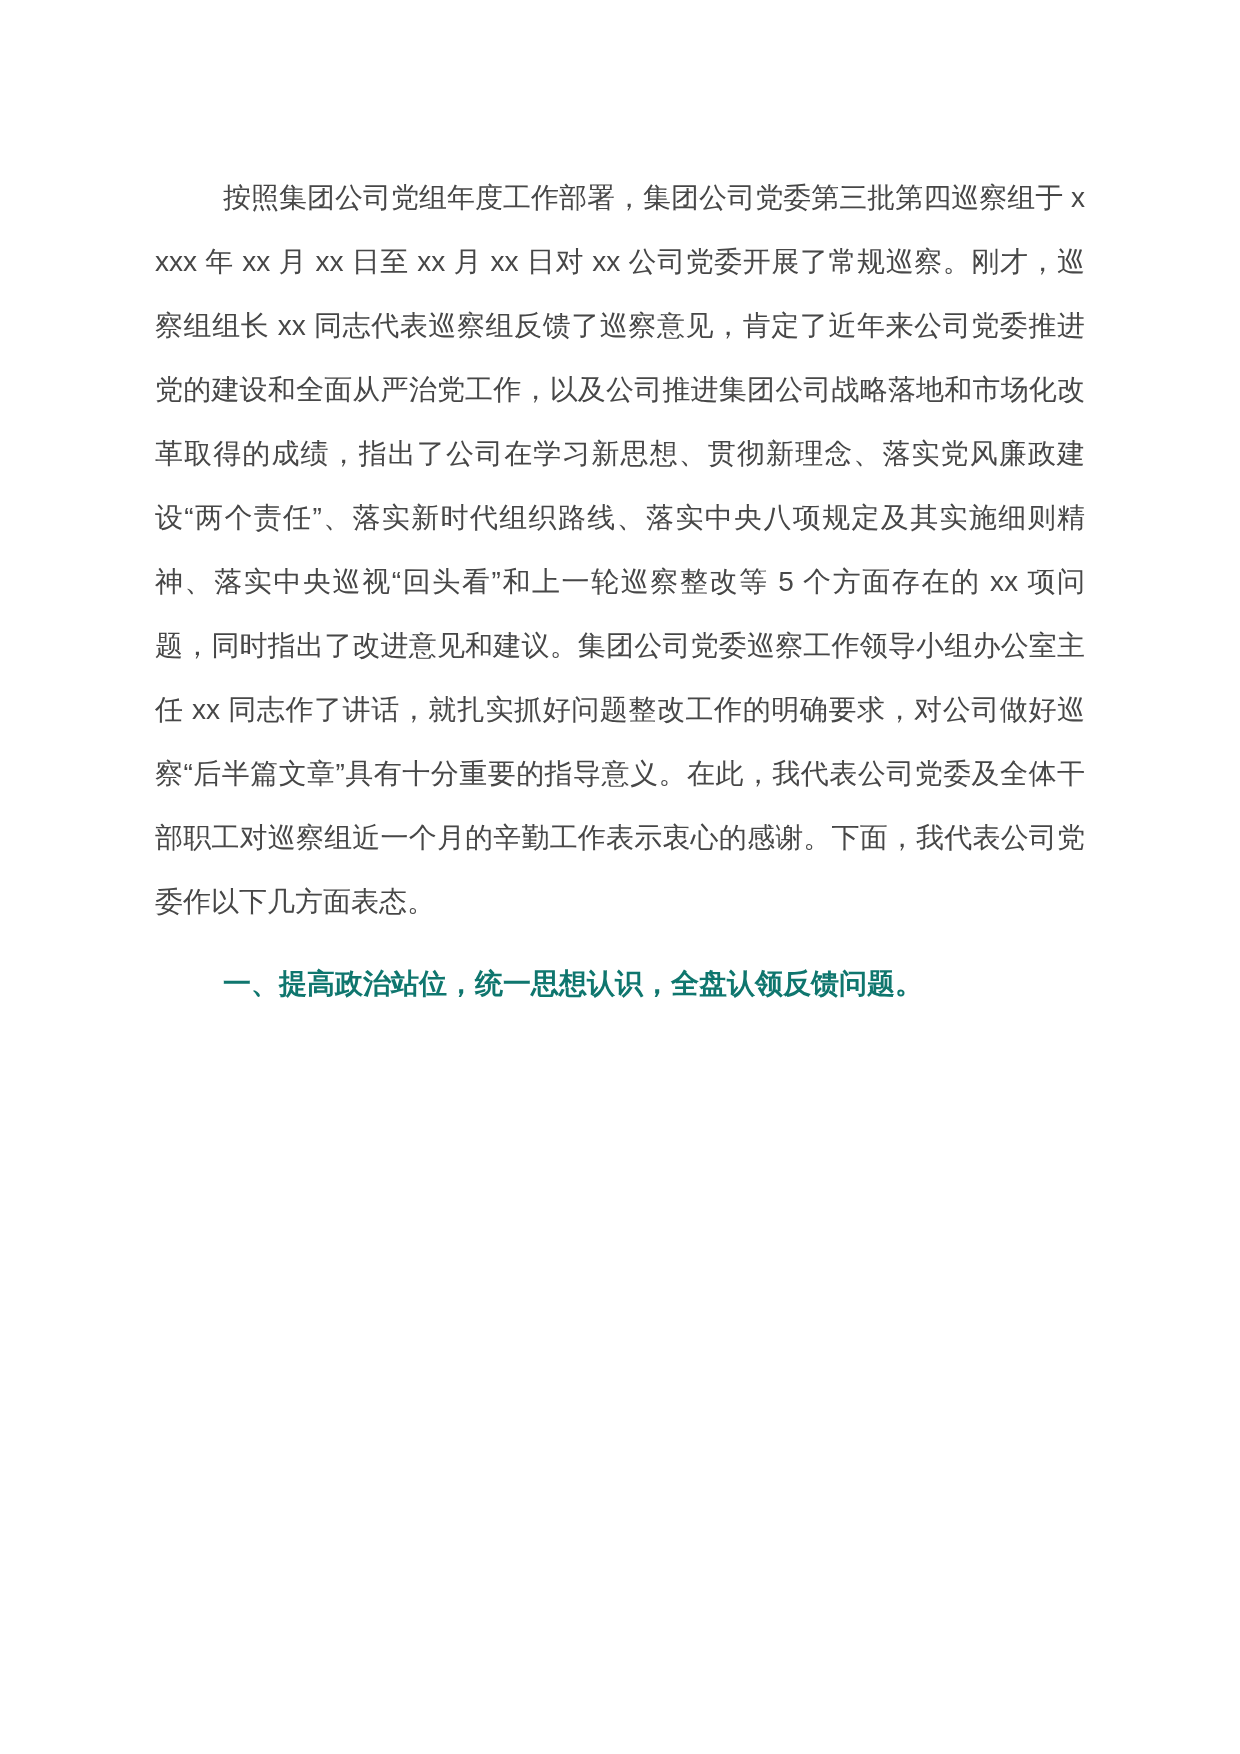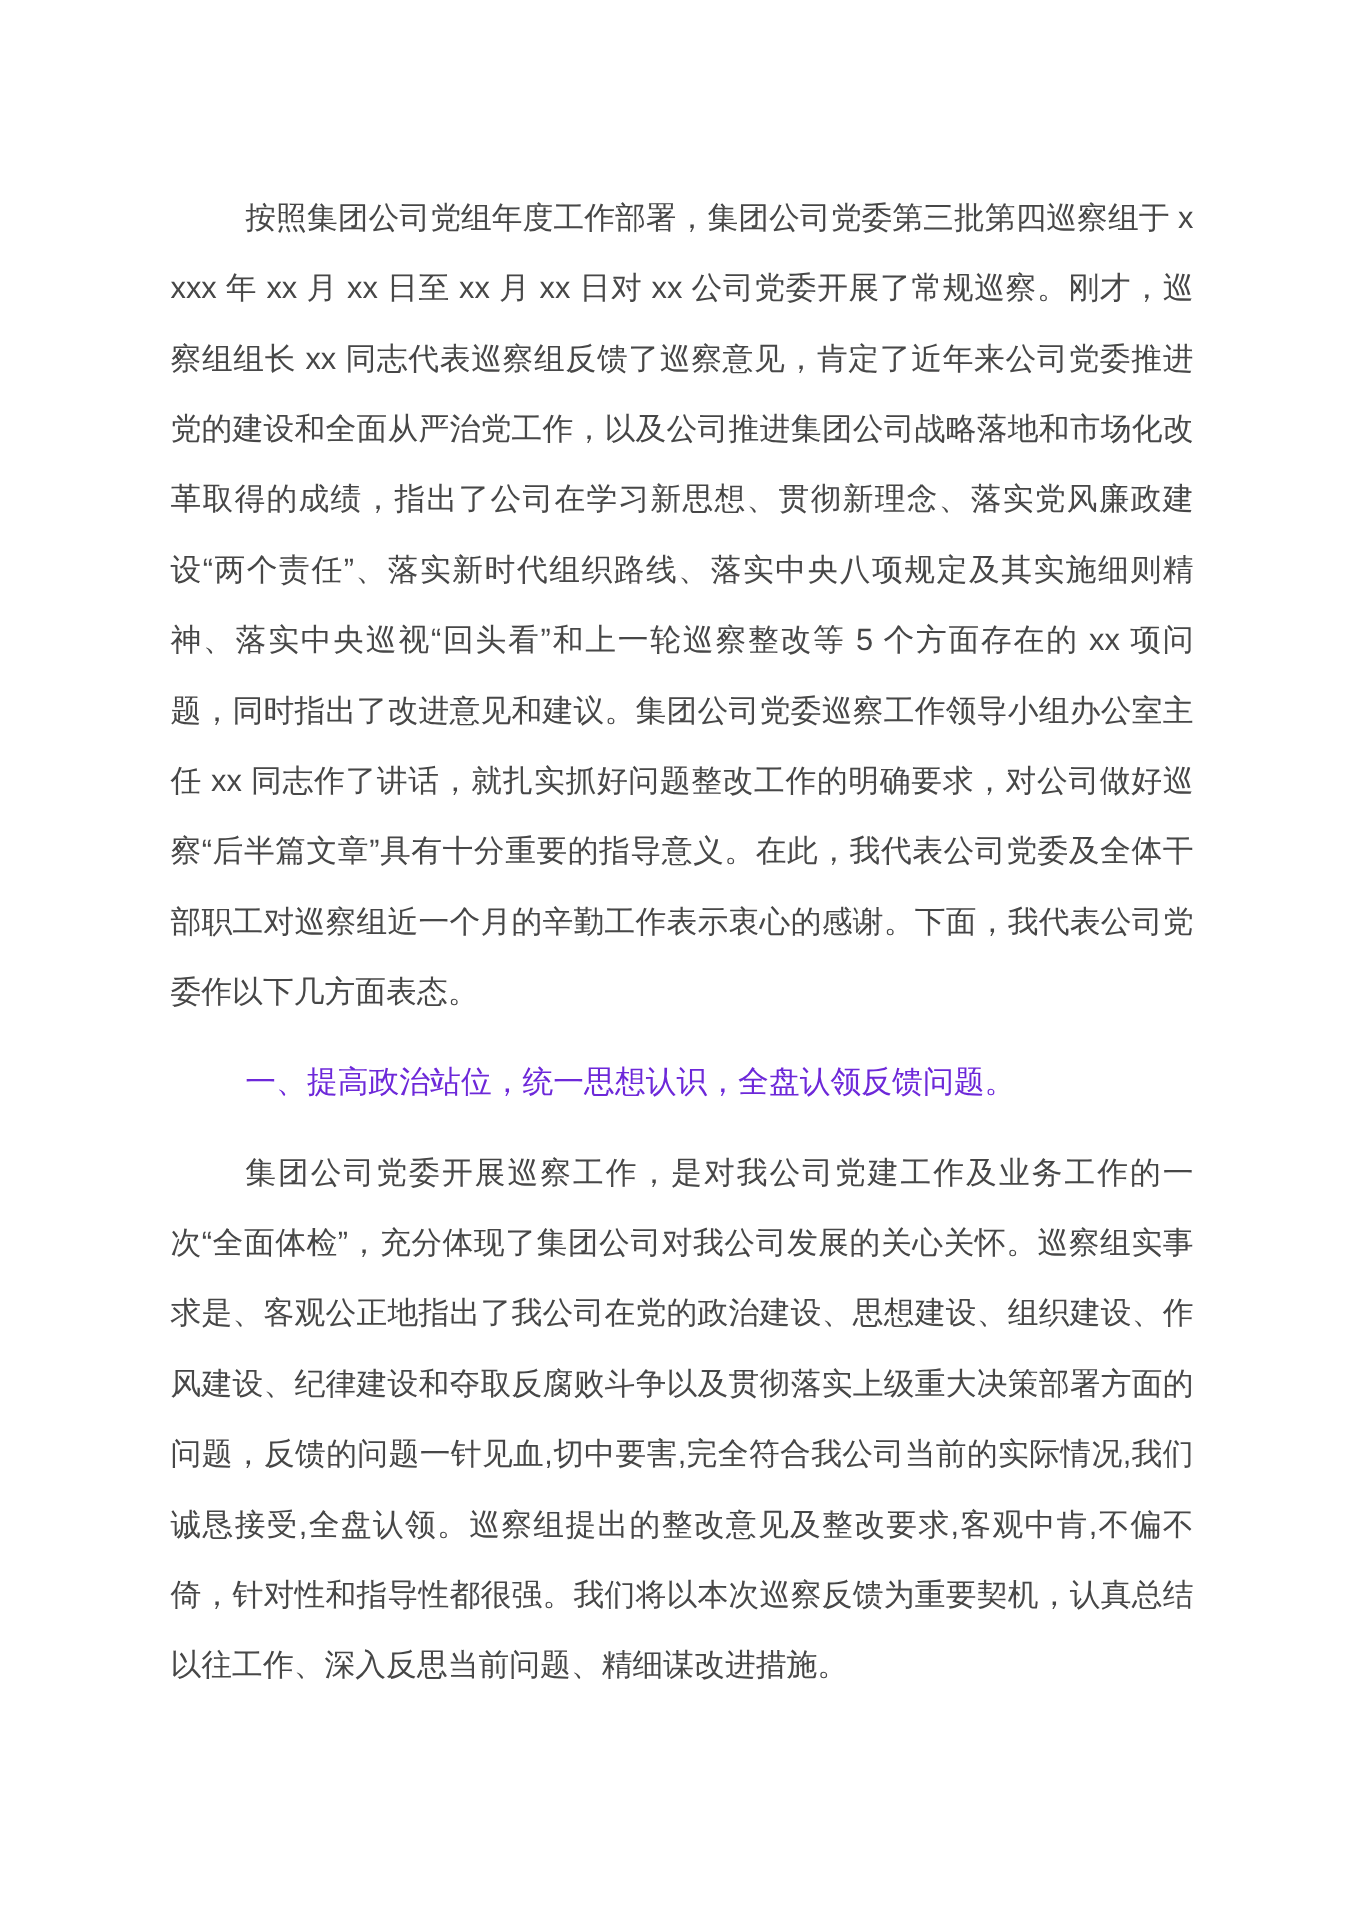--- a/index.html
+++ b/index.html
@@ -28,27 +28,26 @@
     text-justify: inter-ideograph;
     text-indent: 68px;
     margin: 0 0 18px 0;
     word-break: break-all;
   }
   .doc-paragraph {
     color: #474747;
     font-weight: normal;
   }
   .doc-heading {
-    color: #6d28d9;
-    font-weight: normal;
+    color: #0f766e;
+    font-weight: bold;
   }
 </style>
 </head>
 <body>
 
 <div class="page">
   <p class="doc-block doc-paragraph">按照集团公司党组年度工作部署，集团公司党委第三批第四巡察组于 xxxx 年 xx 月 xx 日至 xx 月 xx 日对 xx 公司党委开展了常规巡察。刚才，巡察组组长 xx 同志代表巡察组反馈了巡察意见，肯定了近年来公司党委推进党的建设和全面从严治党工作，以及公司推进集团公司战略落地和市场化改革取得的成绩，指出了公司在学习新思想、贯彻新理念、落实党风廉政建设“两个责任”、落实新时代组织路线、落实中央八项规定及其实施细则精神、落实中央巡视“回头看”和上一轮巡察整改等 5 个方面存在的 xx 项问题，同时指出了改进意见和建议。集团公司党委巡察工作领导小组办公室主任 xx 同志作了讲话，就扎实抓好问题整改工作的明确要求，对公司做好巡察“后半篇文章”具有十分重要的指导意义。在此，我代表公司党委及全体干部职工对巡察组近一个月的辛勤工作表示衷心的感谢。下面，我代表公司党委作以下几方面表态。</p>
 
   <p class="doc-block doc-heading">一、提高政治站位，统一思想认识，全盘认领反馈问题。</p>
 
-  <p class="doc-block doc-paragraph">集团公司党委开展巡察工作，是对我公司党建工作及业务工作的一次“全面体检”，充分体现了集团公司对我公司发展的关心关怀。巡察组实事求是、客观公正地指出了我公司在党的政治建设、思想建设、组织建设、作风建设、纪律建设和夺取反腐败斗争以及贯彻落实上级重大决策部署方面的问题，反馈的问题一针见血,切中要害,完全符合我公司当前的实际情况,我们诚恳接受,全盘认领。巡察组提出的整改意见及整改要求,客观中肯,不偏不倚，针对性和指导性都很强。我们将以本次巡察反馈为重要契机，认真总结以往工作、深入反思当前问题、精细谋改进措施。</p>
 
 </div>
 
 </body></html>

